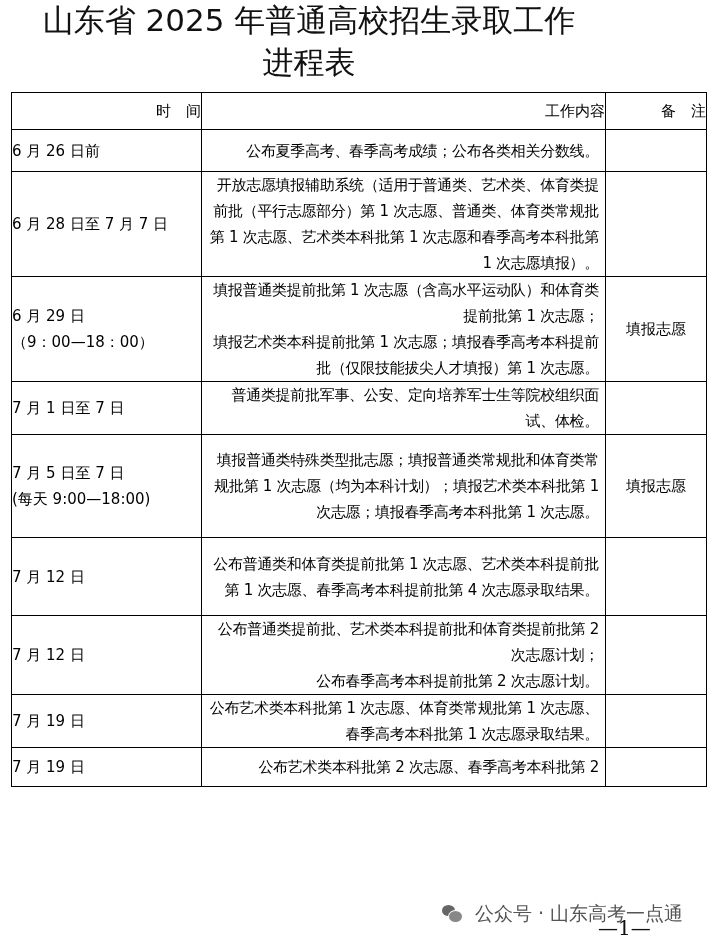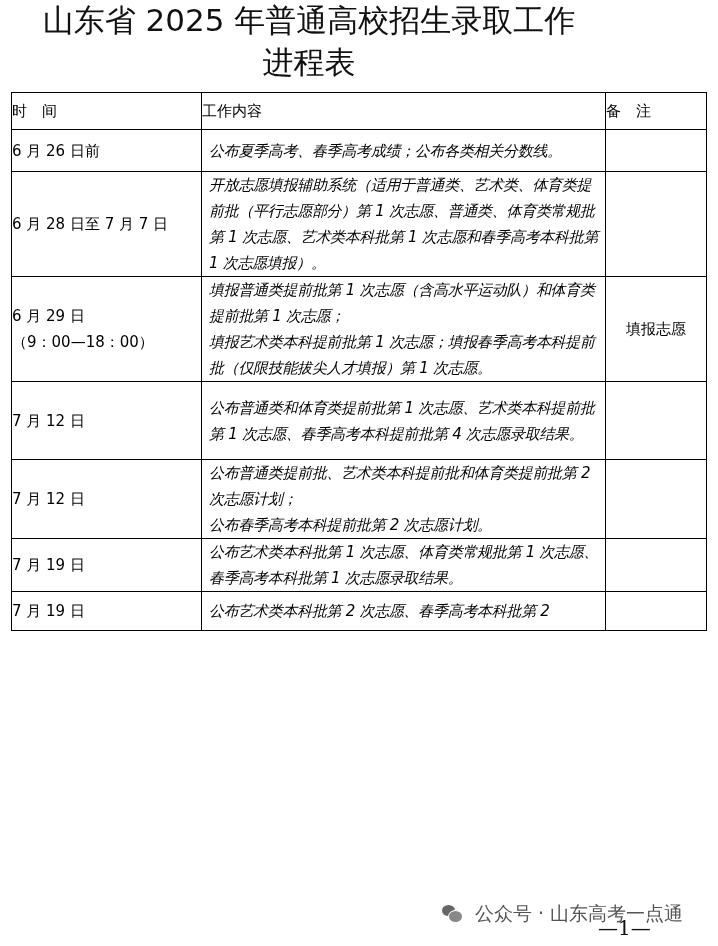--- a/index.html
+++ b/index.html
@@ -7,23 +7,23 @@
          font-family:"DejaVu Sans","Liberation Sans",sans-serif; color:#000; }
   .title { position:absolute; left:0; width:618px; text-align:center;
            font-size:31px; line-height:40px; color:#111; }
   .title.l1 { top:0px; }
   .title.l2 { top:42px; }
   table.sched { position:absolute; left:11px; top:92px; width:695px;
                 border-collapse:collapse; table-layout:fixed; }
   table.sched td, table.sched th { border:1.5px solid #000; padding:0; font-weight:normal;
                 font-size:15px; line-height:26px; vertical-align:middle; }
   col.c1 { width:190px; } col.c2 { width:404px; } col.c3 { width:101px; }
-  th { text-align:left; height:36px; }
+  th { text-align:right; height:36px; }
   td.time { text-align:left; }
-  td.content { text-align:left; padding:0 6px 0 7px !important; letter-spacing:-0.3px;font-style:italic; }
+  td.content { text-align:right; padding:0 6px 0 7px !important; letter-spacing:-0.3px; }
   td.note { text-align:center; }
   .line { display:block; }
   .watermark { position:absolute; left:442px; top:901px; font-size:19px; color:#555;
                display:flex; align-items:center; gap:13px; }
   .wm-icon { width:20px; height:18px; position:relative; }
   .wm-icon .b1 { position:absolute; left:0; top:0; width:13px; height:11px; background:#666; border-radius:50%; }
   .wm-icon .b2 { position:absolute; left:6px; top:5px; width:13px; height:11px; background:#888; border-radius:50%; border:1px solid #fff; }
   .pagenum { position:absolute; left:598px; top:916px; font-family:"DejaVu Serif","Liberation Serif",serif;
              font-size:20px; color:#111; }
 </style>
@@ -69,20 +69,39 @@
         <td class="time">
           <span class="line">6 月 29 日</span>
           <span class="line">（9：00—18：00）</span>
         </td>
         <td class="content">
           <span class="line">填报普通类提前批第 1 次志愿（含高水平运动队）和体育类提前批第 1 次志愿；</span>
           <span class="line">填报艺术类本科提前批第 1 次志愿；填报春季高考本科提前批（仅限技能拔尖人才填报）第 1 次志愿。</span>
         </td>
         <td class="note">填报志愿</td>
       </tr>
+      <tr style="height: 53px;">
+        <td class="time">
+          <span class="line">7 月 1 日至 7 日</span>
+        </td>
+        <td class="content">
+          <span class="line">普通类提前批军事、公安、定向培养军士生等院校组织面试、体检。</span>
+        </td>
+        <td class="note"></td>
+      </tr>
+      <tr style="height: 103px;">
+        <td class="time">
+          <span class="line">7 月 5 日至 7 日</span>
+          <span class="line">(每天 9:00—18:00)</span>
+        </td>
+        <td class="content">
+          <span class="line">填报普通类特殊类型批志愿；填报普通类常规批和体育类常规批第 1 次志愿（均为本科计划）；填报艺术类本科批第 1 次志愿；填报春季高考本科批第 1 次志愿。</span>
+        </td>
+        <td class="note">填报志愿</td>
+      </tr>
       <tr style="height: 78px;">
         <td class="time">
           <span class="line">7 月 12 日</span>
         </td>
         <td class="content">
           <span class="line">公布普通类和体育类提前批第 1 次志愿、艺术类本科提前批第 1 次志愿、春季高考本科提前批第 4 次志愿录取结果。</span>
         </td>
         <td class="note"></td>
       </tr>
       <tr style="height: 78px;">

